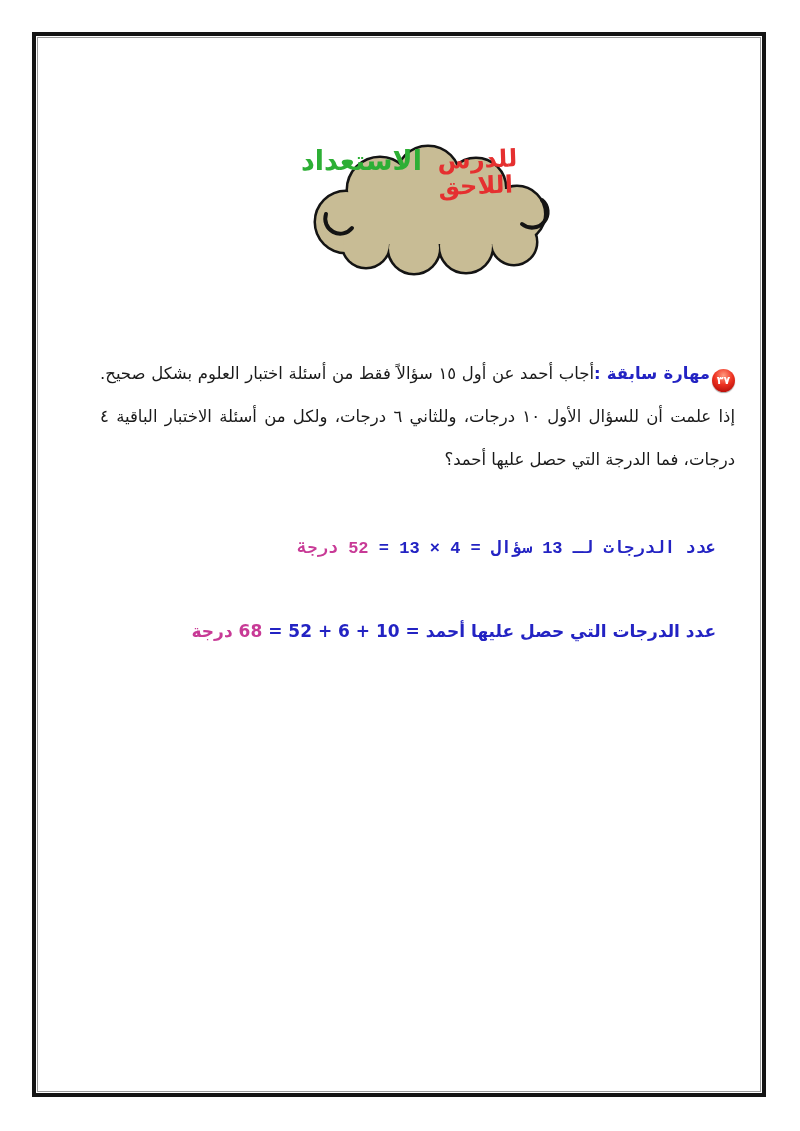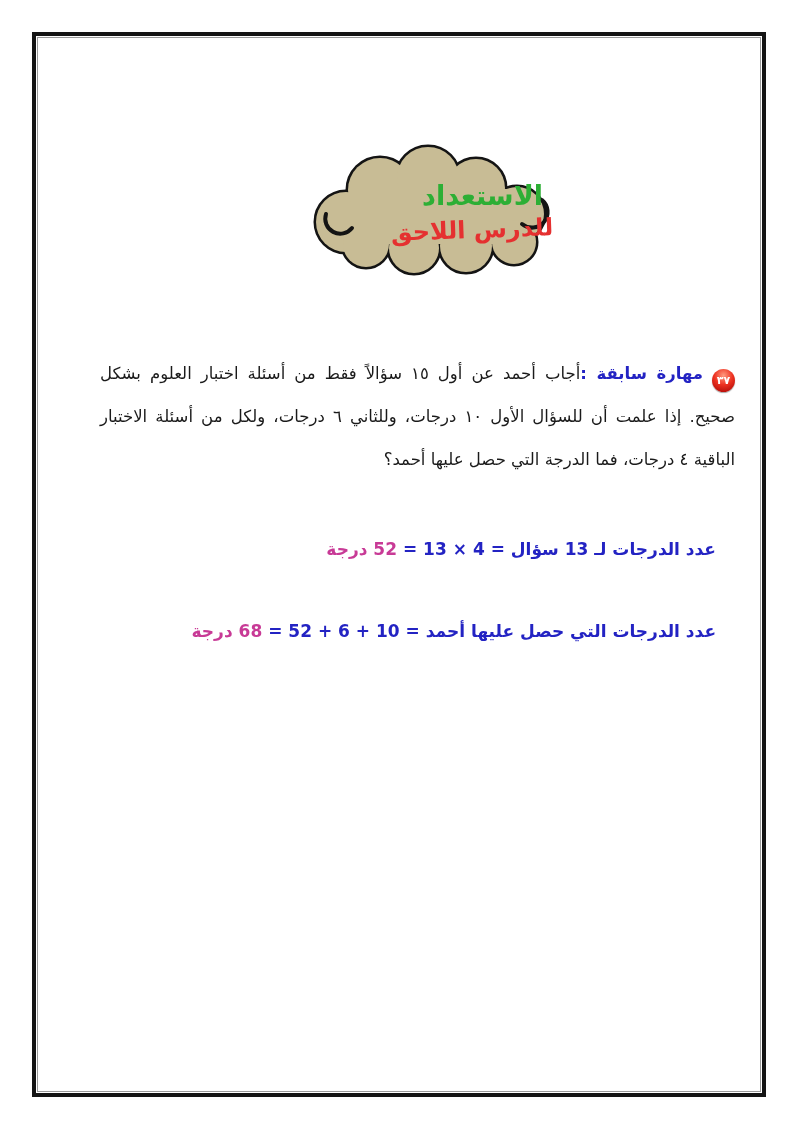--- a/index.html
+++ b/index.html
@@ -29,22 +29,22 @@
 
   
   .cloud {
     position: absolute;
     left: 311px; top: 144px;
     width: 242px; height: 134px;
   }
   .cloud svg { position: absolute; inset: 0; overflow: visible; }
   .cloud-text {
     position: absolute; inset: 0;
-    display: flex; flex-direction: column;
-    align-items: flex-end; justify-content: center;
+    display: flex; flex-direction: row;
+    align-items: flex-start; justify-content: center;
     gap: 6px;
     padding-top: 2px;
   }
   .cloud-line1 {
     color: var(--cloud_green, #2daf35);
     font-size: 27px; font-weight: bold;
     line-height: 1.1;
     transform: translateX(-10px);
   }
   .cloud-line2 {
@@ -67,39 +67,39 @@
   .badge {
     display: inline-flex;
     align-items: center; justify-content: center;
     width: 23px; height: 23px;
     border-radius: 50%;
     background: radial-gradient(circle at 50% 28%, #ff9a80 0%, #ee3322 45%, #a30000 100%);
     box-shadow: 0 1px 1px rgba(0,0,0,.35);
     color: #ffffff;
     font-size: 11px; font-weight: bold;
     vertical-align: -5px;
-    margin-left: 9px;
+    margin-left: 2px;
   }
   .qlabel {
     color: var(--accent_blue, #2323c3);
     font-weight: bold;
     margin-left: 0;
   }
 
   
   .sol {
     position: absolute;
     right: 84px; left: 120px;
     direction: rtl;
     text-align: right;
     font-size: 17px;
     font-weight: bold;
     line-height: 26px;
   }
-  .sol1 { top: 536px; }
+  .sol1 { top: 536px; font-family: Liberation Mono, monospace; }
   .sol2 { top: 618px; }
   .sol-main { color: var(--accent_blue, #2323c3); }
   .sol-res  { color: var(--accent_magenta, #c83a96); }
 </style>
 </head>
 <body>
 
 <div class="frame"></div>
 
 <div class="cloud">

